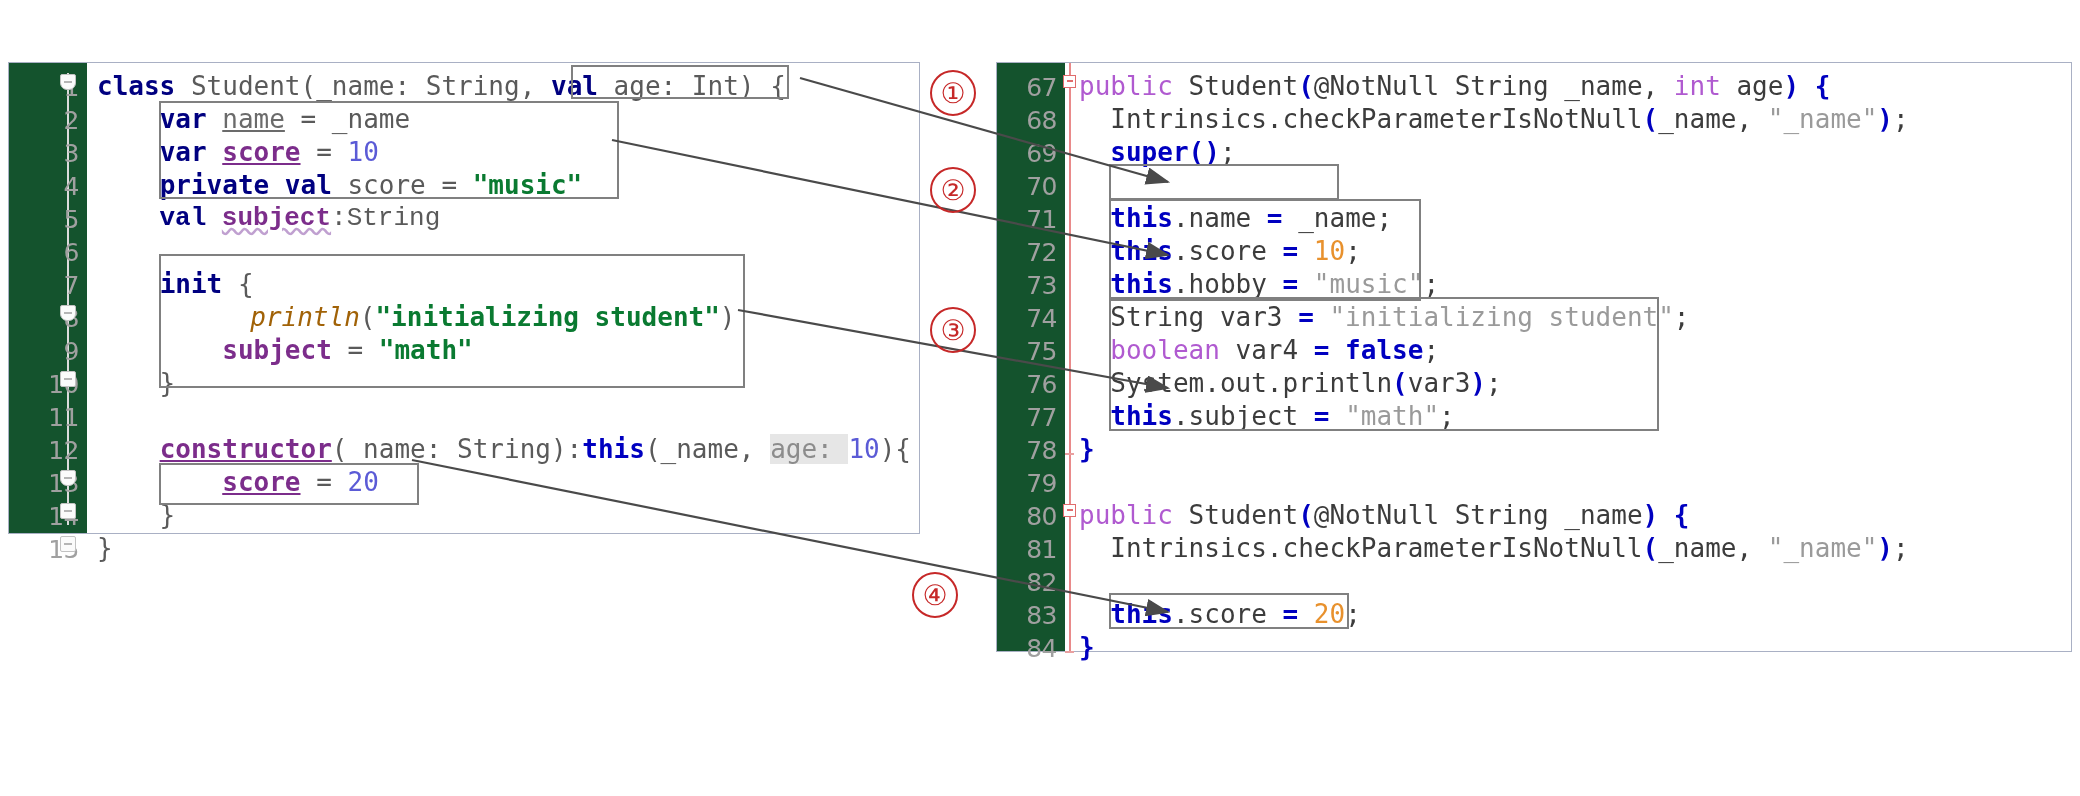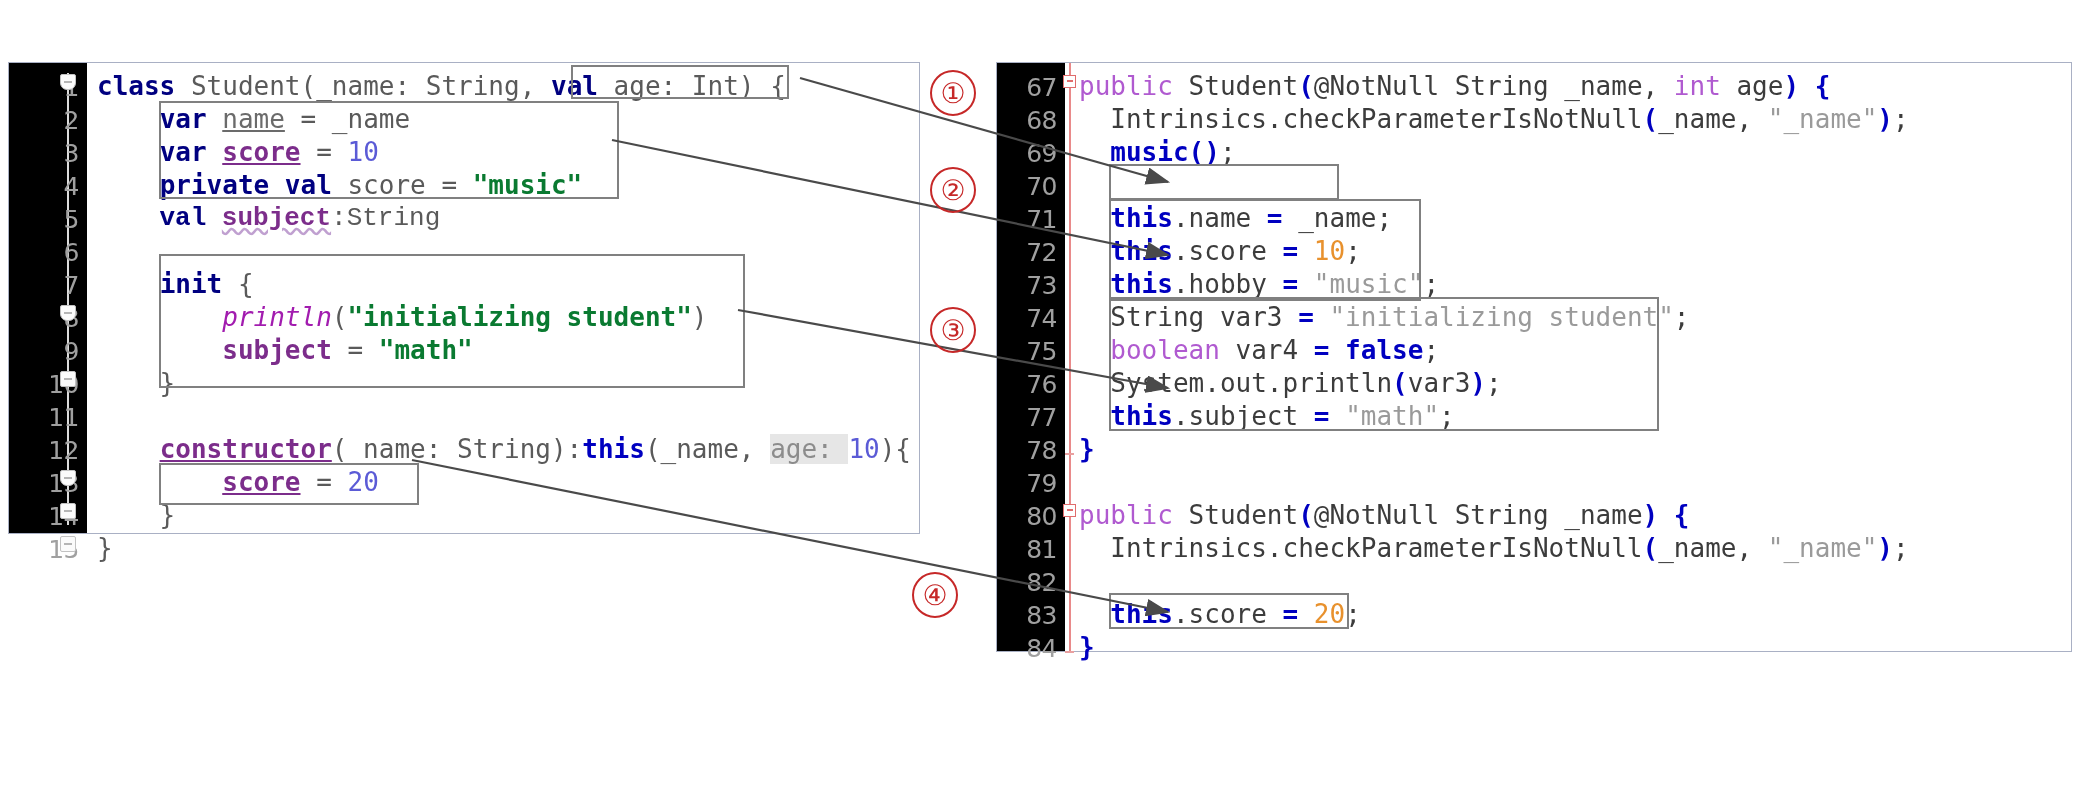--- a/index.html
+++ b/index.html
@@ -4,21 +4,21 @@
 <style>
   html,body{margin:0;padding:0;background:#ffffff;}
   body{width:2080px;height:796px;position:relative;overflow:hidden;
        font-family:"DejaVu Sans Mono","Liberation Mono",monospace;}
 
   
   .panel{position:absolute;background:#ffffff;border:1px solid #a9b0c4;box-sizing:border-box;}
   #left-panel{left:8px;top:62px;width:912px;height:472px;}
   #right-panel{left:996px;top:62px;width:1076px;height:590px;}
 
-  .gutter{position:absolute;left:0;top:0;bottom:0;background:#000000;box-sizing:border-box;}
+  .gutter{position:absolute;left:0;top:0;bottom:0;background:#14532d;box-sizing:border-box;}
   #left-panel .gutter{width:78px;}
   #right-panel .gutter{width:68px;}
 
   .gutter-line{position:absolute;right:8px;color:#a0a0a0;font-size:25px;
                font-family:"DejaVu Sans","Liberation Sans",sans-serif;
                text-align:right;letter-spacing:-0.5px;line-height:1;}
 
   
   .fold{position:absolute;width:16px;height:16px;box-sizing:border-box;}
   .fold-shield{border:1.5px solid #c2c2c2;background:#fbfbfb;
@@ -48,21 +48,21 @@
   .kw2{color:#0000c0;font-weight:bold;}
   .plain{color:#5a5a5a;}
   .plain2{color:#3c3c3c;}
   .num{color:#5b5bd6;}
   .numj{color:#e8912d;}
   .str{color:#0a7a31;font-weight:bold;}
   .strj{color:#9a9a9a;}
   .fld{color:#7c2d8b;font-weight:bold;text-decoration:underline;}
   .fld2{color:#7c2d8b;font-weight:bold;}
   .fldu{color:#6b6b6b;text-decoration:underline;}
-  .it{color:#a21caf;font-style:italic;}
+  .it{color:#a16207;font-style:italic;margin-left:28px;}
   .pub{color:#b05ad0;}
   .typ{color:#b05ad0;}
   .paren{color:#0000c0;font-weight:bold;}
   .hint{color:#8c8c8c;background:#e6e6e6;}
   .squig{text-decoration:underline;text-decoration-style:wavy;
          text-decoration-color:#c0a0d0;}
 
   
   .hbox{position:absolute;border:2px solid #808080;box-sizing:border-box;
         background:transparent;}
@@ -154,21 +154,21 @@
   </div>
 
   <div class="red-rail" style="left:72px;top:0px;height:588px;"></div>
   <div class="red-fold" style="left:66px;top:12px;"></div>
   <div class="red-fold" style="left:66px;top:441px;"></div>
   <div class="red-tick" style="left:68px;top:390px;"></div>
   <div class="red-tick" style="left:68px;top:588px;"></div>
 
   <div class="code" style="top:10px;"><span class="pub">public</span><span class="plain2"> Student</span><span class="paren">(</span><span class="plain2">@NotNull String _name, </span><span class="typ">int</span><span class="plain2"> age</span><span class="paren">)</span><span class="plain2"> </span><span class="paren">{</span></div>
   <div class="code" style="top:43px;"><span class="plain2">  Intrinsics.checkParameterIsNotNull</span><span class="paren">(</span><span class="plain2">_name, </span><span class="strj">"_name"</span><span class="paren">)</span><span class="plain2">;</span></div>
-  <div class="code" style="top:76px;"><span class="plain2">  </span><span class="kw2">music()</span><span class="plain2">;</span></div>
+  <div class="code" style="top:76px;"><span class="plain2">  </span><span class="kw2">super()</span><span class="plain2">;</span></div>
   <div class="code" style="top:142px;"><span class="plain2">  </span><span class="kw2">this</span><span class="plain2">.name </span><span class="kw2">=</span><span class="plain2"> _name;</span></div>
   <div class="code" style="top:175px;"><span class="plain2">  </span><span class="kw2">this</span><span class="plain2">.score </span><span class="kw2">=</span><span class="plain2"> </span><span class="numj">10</span><span class="plain2">;</span></div>
   <div class="code" style="top:208px;"><span class="plain2">  </span><span class="kw2">this</span><span class="plain2">.hobby </span><span class="kw2">=</span><span class="plain2"> </span><span class="strj">"music"</span><span class="plain2">;</span></div>
   <div class="code" style="top:241px;"><span class="plain2">  String var3 </span><span class="kw2">=</span><span class="plain2"> </span><span class="strj">"initializing student"</span><span class="plain2">;</span></div>
   <div class="code" style="top:274px;"><span class="plain2">  </span><span class="typ">boolean</span><span class="plain2"> var4 </span><span class="kw2">= false</span><span class="plain2">;</span></div>
   <div class="code" style="top:307px;"><span class="plain2">  System.out.println</span><span class="paren">(</span><span class="plain2">var3</span><span class="paren">)</span><span class="plain2">;</span></div>
   <div class="code" style="top:340px;"><span class="plain2">  </span><span class="kw2">this</span><span class="plain2">.subject </span><span class="kw2">=</span><span class="plain2"> </span><span class="strj">"math"</span><span class="plain2">;</span></div>
   <div class="code" style="top:373px;"><span class="kw2">}</span></div>
   <div class="code" style="top:406px;"><span class="plain2"></span></div>
   <div class="code" style="top:439px;"><span class="pub">public</span><span class="plain2"> Student</span><span class="paren">(</span><span class="plain2">@NotNull String _name</span><span class="paren">)</span><span class="plain2"> </span><span class="paren">{</span></div>

